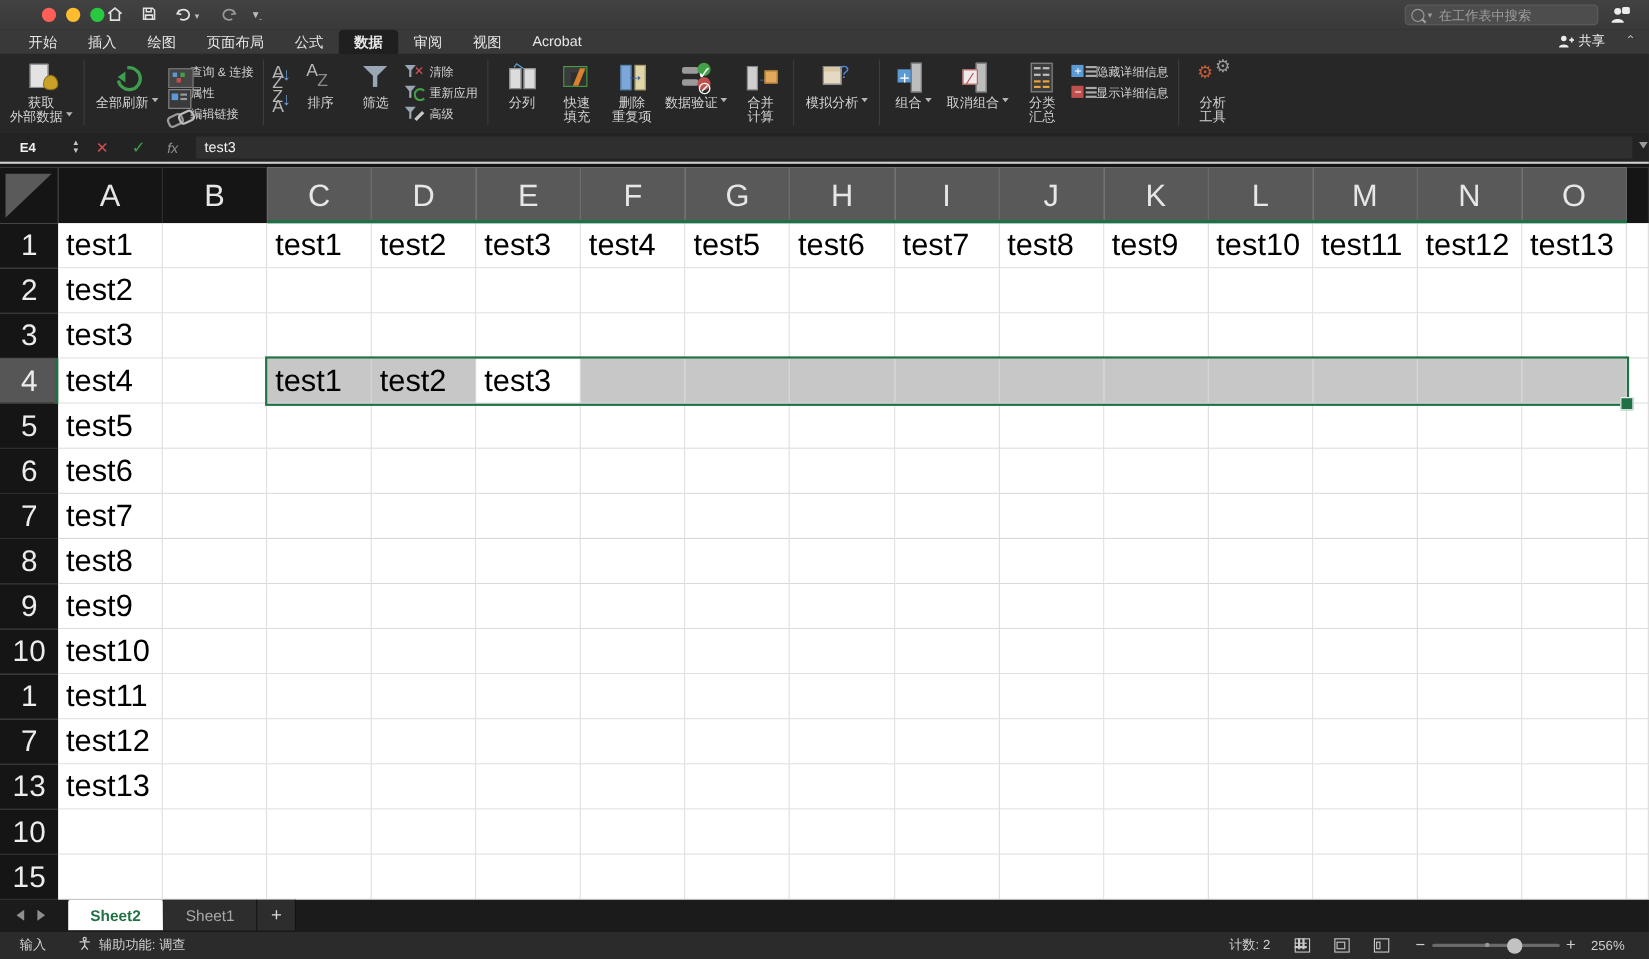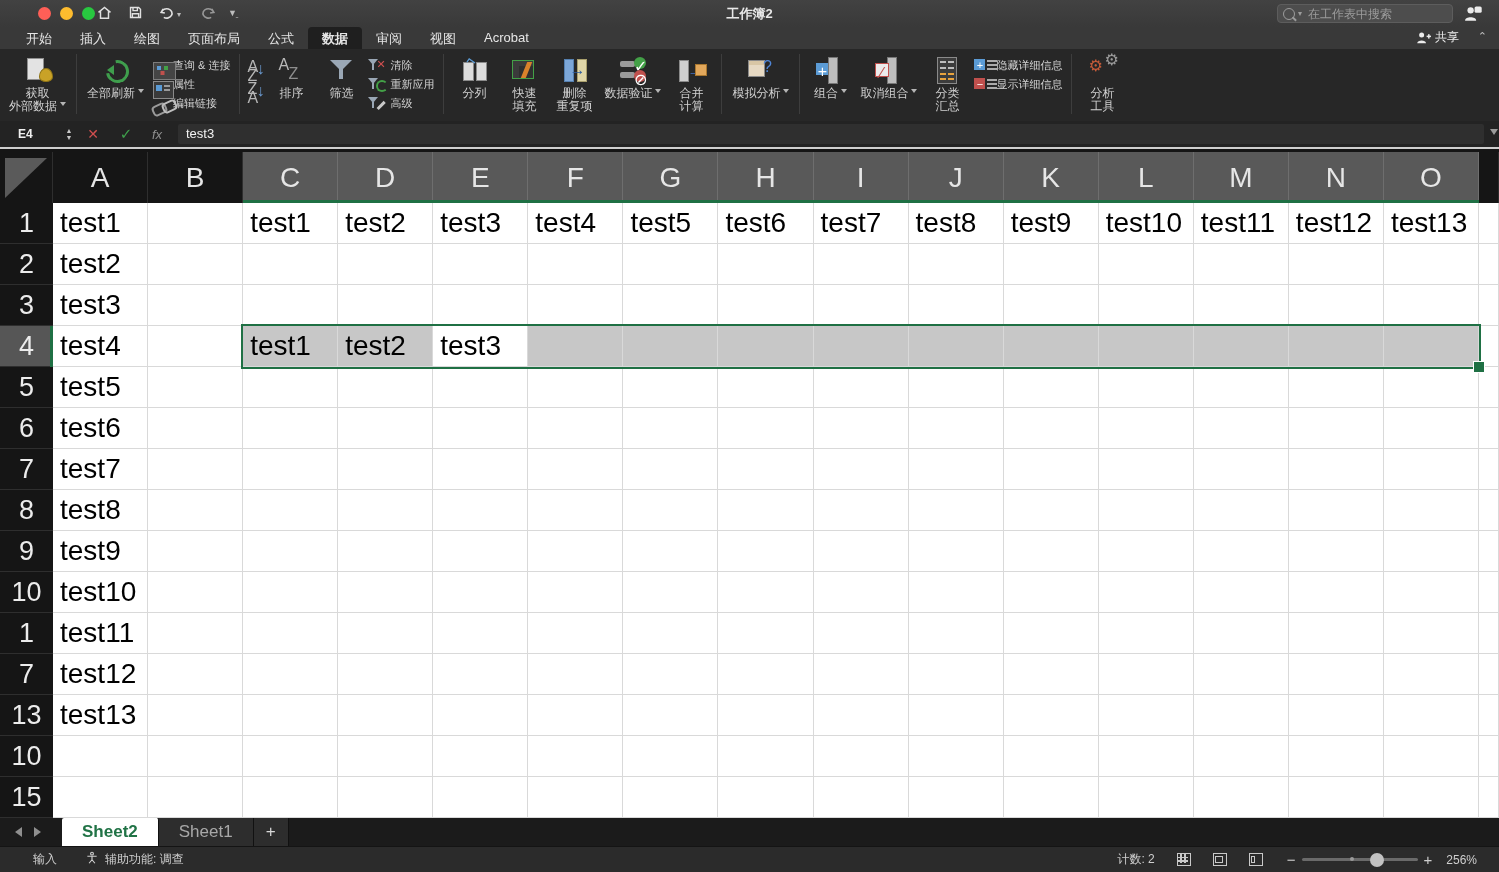--- a/index.html
+++ b/index.html
@@ -61,21 +61,21 @@
         color:#000;font-size:28px;line-height:40px;padding-left:7px;overflow:hidden;white-space:nowrap;}
   .cell.fill{background:#c7c7c7;}
   .cell.active{background:#fff;}
   #greenbar-cols{position:absolute;height:3px;background:#1f7044;}
   #greenbar-row{position:absolute;width:3px;background:#1f7044;}
   #selrect{position:absolute;border:2px solid #1f7044;box-sizing:border-box;pointer-events:none;}
   #fillhandle{position:absolute;right:-6px;bottom:-6px;width:10px;height:10px;background:#1f7044;border:1.5px solid #fff;}
   
   #tabbar{left:0;top:818px;width:1499px;height:28px;background:#1b1b1b;display:flex;align-items:stretch;}
   .navarr{width:0;height:0;border:5px solid transparent;align-self:center;}
-  .stab{display:flex;align-items:center;justify-content:center;font-size:17px;padding:0 20px;border-right:1px solid #111;}
+  .stab{display:flex;align-items:center;justify-content:center;font-size:14px;padding:0 20px;border-right:1px solid #111;}
   .stab.active{background:#fff;color:#217346;font-weight:700;border-radius:2px 2px 0 0;}
   .stab.inactive{background:#2d2d2d;color:#a8a8a8;}
   #plustab{background:#2d2d2d;color:#d8d8d8;font-size:17px;display:flex;align-items:center;justify-content:center;width:34px;border-right:1px solid #111;}
   
   #statusbar{left:0;top:846px;width:1499px;height:26px;background:#2b2b2b;border-top:1px solid #141414;
              box-sizing:border-box;display:flex;align-items:center;color:#cfcfcf;font-size:12px;}
   .vicon{width:14px;height:13px;border:1.5px solid #c9c9c9;box-sizing:border-box;position:relative;margin-left:22px;}
   #zoomtrack{width:116px;height:3px;background:#6a6a6a;border-radius:2px;margin:0 6px;position:relative;}
   #zoomtick{position:absolute;left:48px;top:-1px;width:4px;height:4px;background:#9a9a9a;border-radius:50%;}
   #zoomhandle{position:absolute;left:68px;top:-5.5px;width:14px;height:14px;background:#c2c2c2;border-radius:50%;}
@@ -102,21 +102,20 @@
         <path d="M7 6 L4 11 L9.5 12 M4.5 11 A8 7 0 1 1 8 18.5"></path>
       </svg>
   </div>
   <div class="qicon" style="left:177px;top:10px;font-size:8px;color:#bdbdbd;">▾</div>
   <div class="qicon" style="left:200px;top:5px;opacity:.55;">
     <svg width="17" height="16" viewBox="0 0 24 24" fill="none" stroke="#e0e0e0" stroke-width="2.4">
         <path d="M17 6 L20 11 L14.5 12 M19.5 11 A8 7 0 1 0 16 18.5"></path>
       </svg>
   </div>
   <div class="qicon" style="left:228px;top:8px;font-size:9px;color:#bdbdbd;">▼̱</div>
-  <div class="abs" id="title">工作簿2</div>
   <div class="abs" id="searchbox">
     <span style="width:10px;height:10px;border:1.5px solid #9c9c9c;border-radius:50%;position:relative;flex:none;">
         <i style="position:absolute;left:8px;top:9px;width:5px;height:1.5px;background:#9c9c9c;transform:rotate(45deg);"></i>
       </span>
     <span style="color:#9c9c9c;font-size:8px;margin:0 4px 0 3px;">▾</span>
     <input placeholder="在工作表中搜索" style="">
   </div>
   <div class="qicon" style="left:1463px;top:4px;">
     <svg width="20" height="19" viewBox="0 0 24 24" fill="#ececec">
         <circle cx="9" cy="8" r="4"></circle>
@@ -668,21 +667,21 @@
   <div class="navarr" style="border-right:7px solid #8f8f8f;margin-left:10px;"></div>
   <div class="navarr" style="border-left:7px solid #8f8f8f;margin-left:12px;margin-right:16px;"></div>
   <div id="sheettabs" style="display:flex;align-items:stretch;">
       <div class="stab active">Sheet2</div>
       <div class="stab inactive">Sheet1</div>
       <div id="plustab">+</div>
     </div>
 </div>
 
 <div class="abs" id="statusbar">
-  <span style="margin-left:33px;">输入</span>
+  <span style="margin-left:18px;">输入</span>
   <span style="margin-left:28px;">
     <svg width="14" height="14" viewBox="0 0 24 24" fill="none" stroke="#cfcfcf" stroke-width="2">
         <circle cx="12" cy="4.5" r="2.4"></circle>
         <path d="M4 9 H20 M12 9 V15 M12 15 L7 21 M12 15 L17 21"></path>
       </svg>
   </span>
   <span style="margin-left:6px;">辅助功能: 调查</span>
   <span style="margin-left:auto;">计数: 2</span>
   <span class="vicon">
       <i style="position:absolute;left:2.5px;top:-1px;width:1.5px;height:10px;background:#c9c9c9;"></i>

